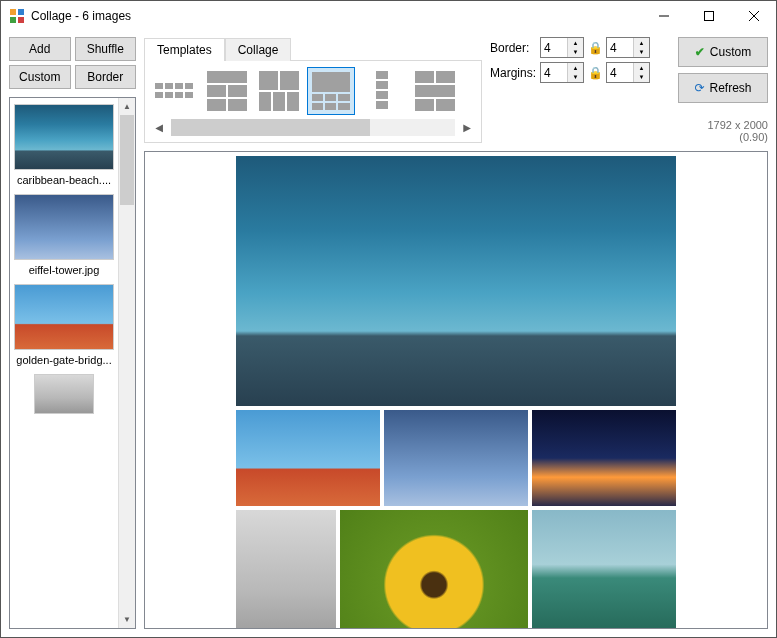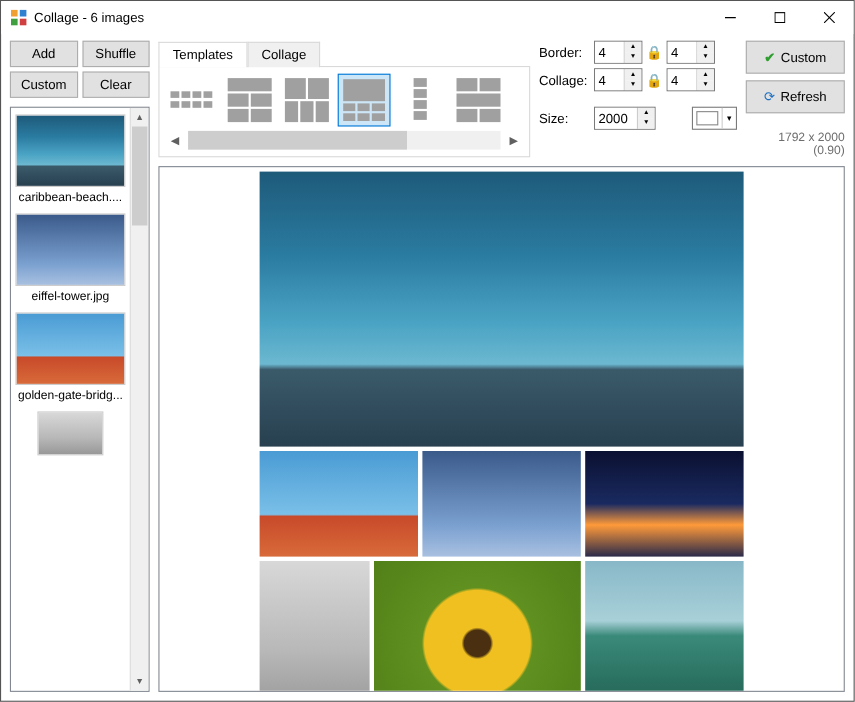--- a/index.html
+++ b/index.html
@@ -97,21 +97,21 @@
       </div>
   </div>
 </div>
 
 <div class="content">
   <div class="left-col">
     <div class="btn-grid">
       <button>Add</button>
       <button>Shuffle</button>
       <button>Custom</button>
-      <button>Clear</button>
+      <button>Border</button>
     </div>
     <div class="thumb-panel">
       <div class="thumb-list" id="thumb-list">
           <div class="thumb-item">
             <div class="img img-pier" style=""></div>
             <div class="cap">caribbean-beach....</div>
           </div>
           <div class="thumb-item">
             <div class="img img-eiffel" style=""></div>
             <div class="cap">eiffel-tower.jpg</div>
@@ -211,50 +211,35 @@
           <span class="lock">🔒</span>
           <div class="spin">
               <input value="4" style="">
               <div class="btns">
                 <div class="sb">▲</div>
                 <div class="sb">▼</div>
               </div>
             </div>
         </div>
         <div class="opts-row">
-          <label>Collage:</label>
+          <label>Margins:</label>
           <div class="spin">
               <input value="4" style="">
               <div class="btns">
                 <div class="sb">▲</div>
                 <div class="sb">▼</div>
               </div>
             </div>
           <span class="lock">🔒</span>
           <div class="spin">
               <input value="4" style="">
               <div class="btns">
                 <div class="sb">▲</div>
                 <div class="sb">▼</div>
               </div>
-            </div>
-        </div>
-        <div class="opts-row" style="margin-top:14px">
-          <label>Size:</label>
-          <div class="spin wide">
-              <input value="2000" style="">
-              <div class="btns">
-                <div class="sb">▲</div>
-                <div class="sb">▼</div>
-              </div>
-            </div>
-          <span style="flex:1"></span>
-          <div class="color-pick">
-              <div class="sw"></div>
-              <div class="dd">▾</div>
             </div>
         </div>
       </div>
 
       <div class="action-col">
         <button class="big-btn">
           <span style="color:#2e9e2e;font-weight:bold">✔</span>
           <span>Custom</span>
         </button>
         <button class="big-btn">

